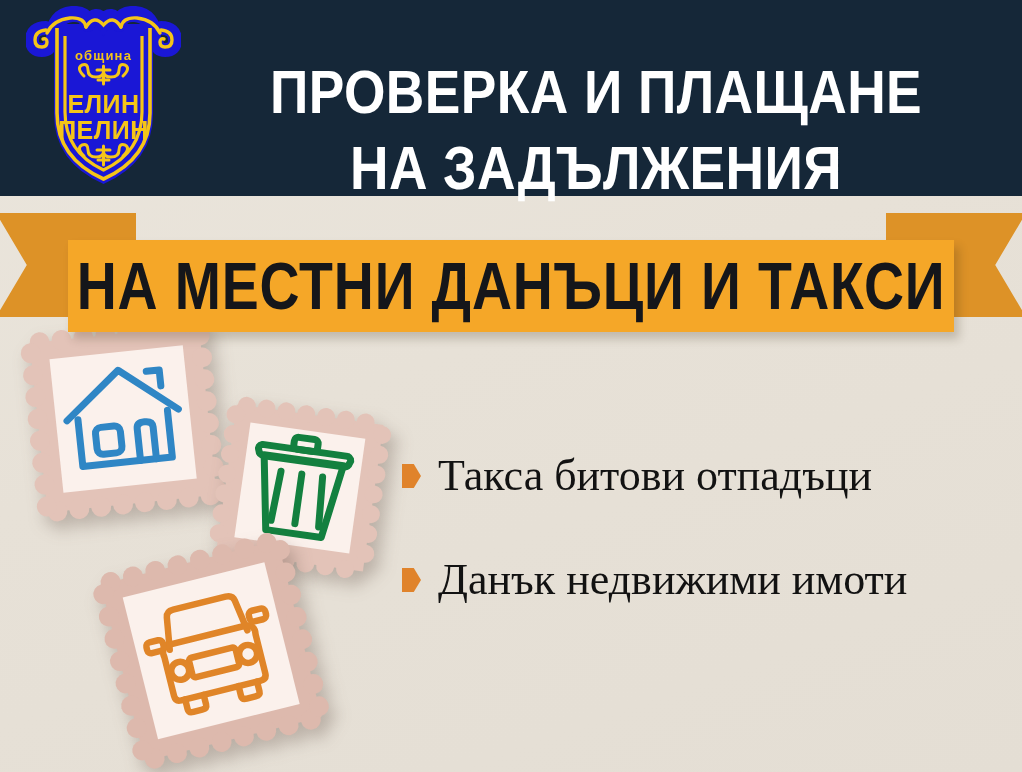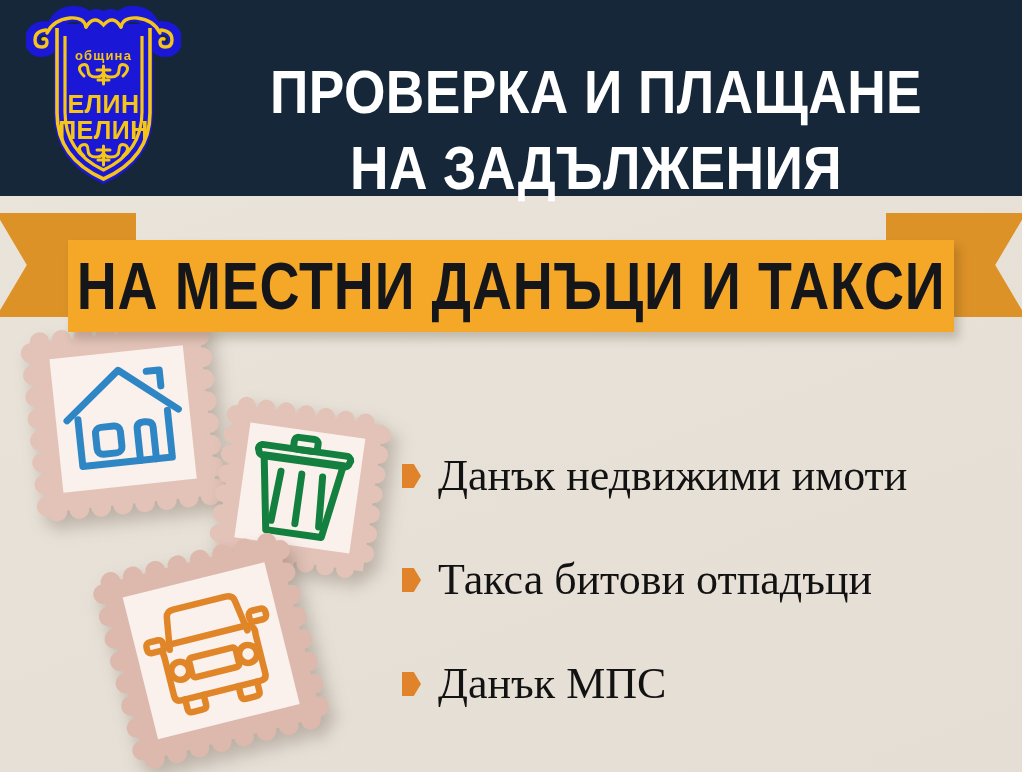--- a/index.html
+++ b/index.html
@@ -377,25 +377,21 @@
           <path d="M76 156 L76 166 Q76 170 81 170 L90 170 Q95 170 95 166 L95 156"></path>
           <path d="M131 156 L131 166 Q131 170 136 170 L145 170 Q150 170 150 166 L150 156"></path>
         </g>
       </g>
     </svg>
   </div>
 
   <div class="list">
     <div class="list-item">
       <span class="bullet"></span>
-      <span class="list-label">Данък недвижими имоти</span>
-    </div>
-    <div class="list-item">
-      <span class="bullet"></span>
       <span class="list-label">Такса битови отпадъци</span>
     </div>
     <div class="list-item">
       <span class="bullet"></span>
-      <span class="list-label">Данък МПС</span>
+      <span class="list-label">Данък недвижими имоти</span>
     </div>
   </div>
 
 </div>
 
 </body></html>

